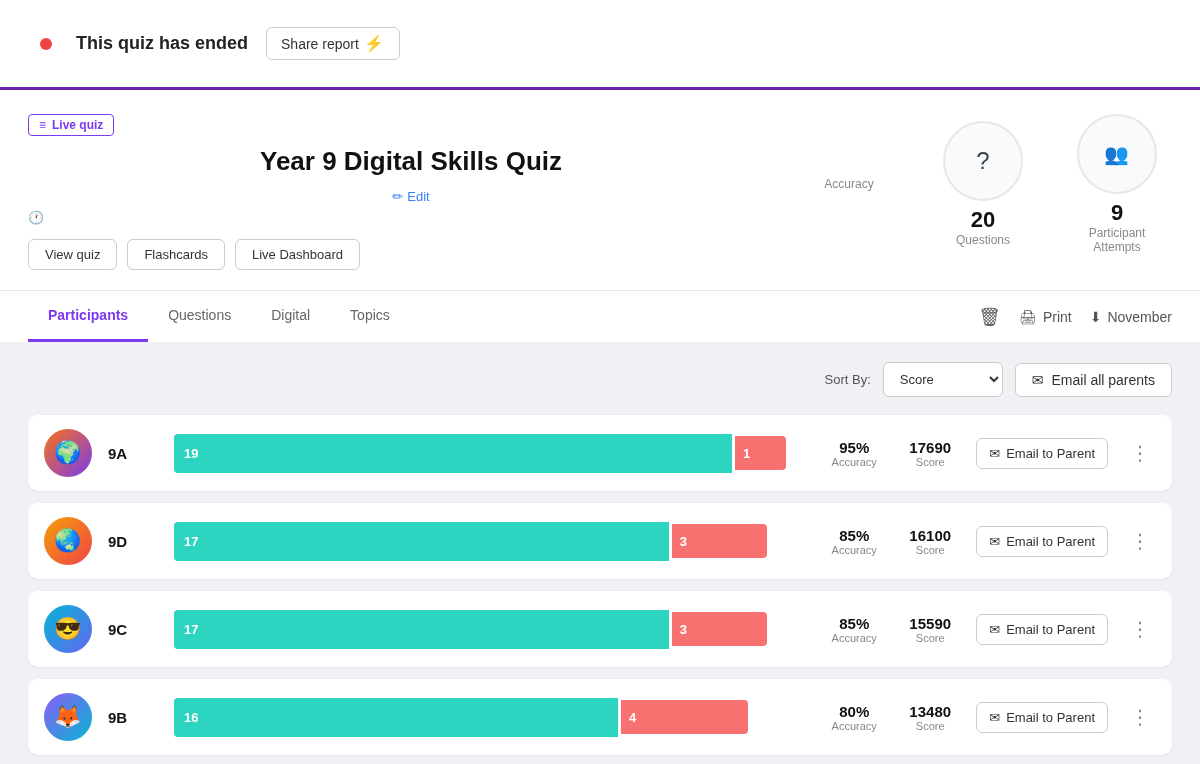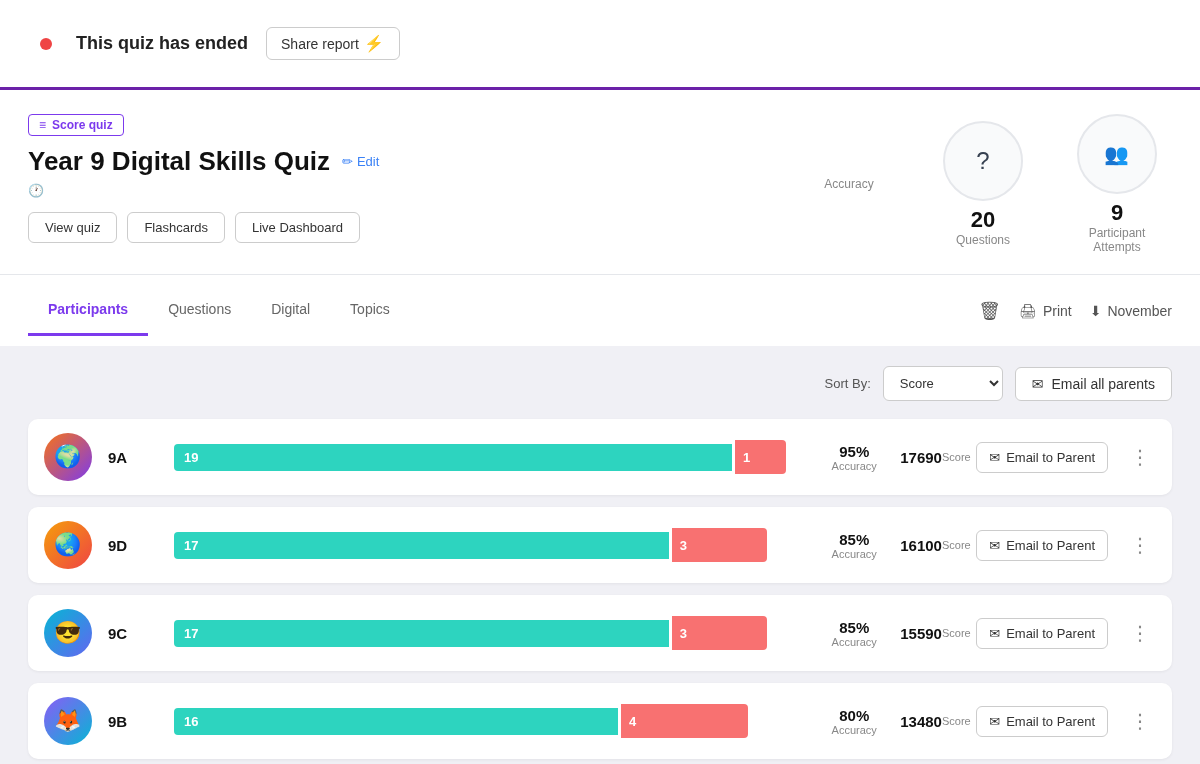--- a/index.html
+++ b/index.html
@@ -60,20 +60,21 @@
       margin-bottom: 10px;
     }
     .quiz-title {
       font-size: 26px;
       font-weight: 700;
       color: #111;
       display: flex;
       align-items: center;
       gap: 12px;
       margin-bottom: 6px;
+      flex-direction: column;
     }
     .edit-link {
       font-size: 13px;
       color: #3b82f6;
       font-weight: 400;
       cursor: pointer;
       display: flex; align-items: center; gap: 4px;
     }
     .quiz-date {
       font-size: 13px;
@@ -122,21 +123,21 @@
       display: flex; align-items: center; justify-content: center;
       font-size: 20px; color: #374151;
       background: #f9fafb;
       margin-bottom: 6px;
     }
 
     
     .tabs-section {
       background: #fff;
       border-top: 1px solid #e5e7eb;
-      padding: 10px 28px;
+      padding: 0 28px;
       display: flex;
       align-items: center;
       justify-content: space-between;
       gap: 32px;
     }
     .tabs { display: flex; gap: 0; }
     .tab {
       padding: 16px 20px;
       font-size: 14px;
       font-weight: 500;
@@ -215,21 +216,21 @@
       flex-shrink: 0;
     }
     .score-bar-container {
       flex: 1;
       display: flex;
       align-items: center;
       gap: 3px;
       height: 34px;
     }
     .score-bar-correct {
-      height: 27px;
+      height: 39px;
       background: #2dd4bf;
       border-radius: 4px 0 0 4px;
       display: flex; align-items: center;
       padding-left: 10px;
       font-size: 13px; font-weight: 600; color: #fff;
     }
     .score-bar-incorrect {
       height: 34px;
       background: #f87171;
       border-radius: 0 4px 4px 0;
@@ -241,21 +242,21 @@
       display: flex;
       flex-direction: column;
       align-items: center;
       width: 60px;
       flex-shrink: 0;
     }
     .stat-pct { font-size: 15px; font-weight: 700; color: #111; }
     .stat-sublabel { font-size: 11px; color: #888; }
     .participant-score {
       display: flex;
-      flex-direction: row;
+      flex-direction: column;
       align-items: center;
       width: 60px;
       flex-shrink: 0;
     }
     .score-val { font-size: 15px; font-weight: 700; color: #111; }
     .email-parent-btn {
       display: flex; align-items: center; gap: 6px;
       background: #fff;
       border: 1.5px solid #ccc;
       border-radius: 6px;
@@ -282,21 +283,21 @@
   <button class="share-report-btn">
     <span>Share report</span>
     <span class="lightning-icon">⚡</span>
   </button>
 </div>
 
 <div class="quiz-info-section">
   <div class="quiz-info-left">
     <div class="live-quiz-badge">
       <span>≡</span>
-      <span>Score quiz</span>
+      <span>Live quiz</span>
     </div>
     <div class="quiz-title">
       <span>Year 9 Digital Skills Quiz</span>
       <span class="edit-link">
         <span>✏</span>
         <span>Edit</span>
       </span>
     </div>
     <div class="quiz-date">
       <span>🕐</span>

